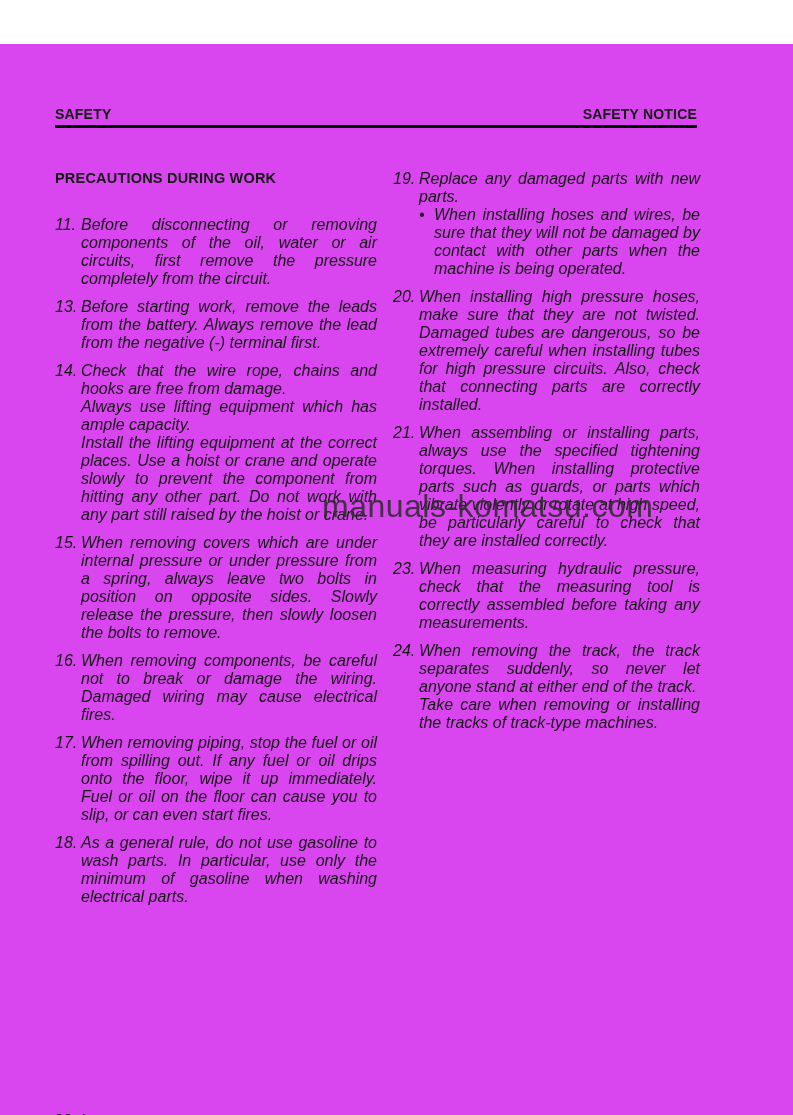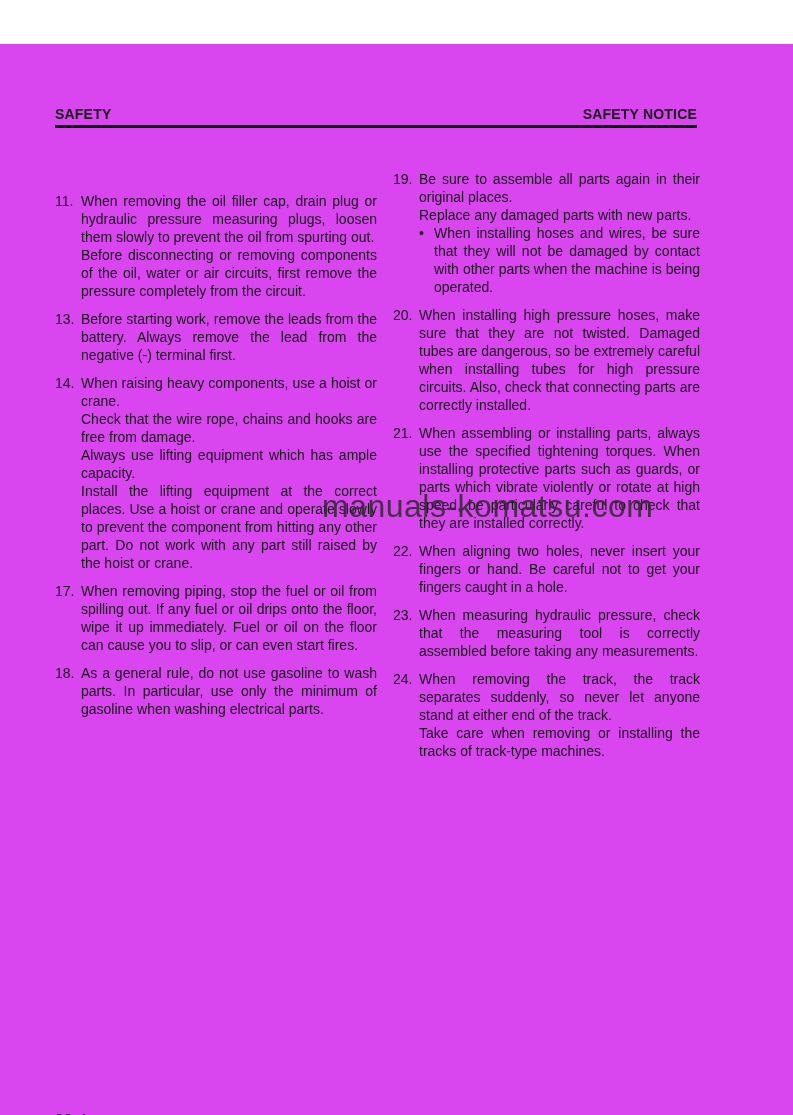--- a/index.html
+++ b/index.html
@@ -36,24 +36,25 @@
     position: absolute;
     left: 55px;
     top: 126px;
     margin: 0;
     font-size: 14.5px;
     font-weight: bold;
     letter-spacing: 0.2px;
   }
   .col {
     position: absolute;
-    font-size: 14px;
+    font-size: 16px;
     line-height: 18px;
-  }
-  .col-left  { left: 55px;  top: 148px; width: 322px; }
+    font-style: italic;
+  }
+  .col-left  { left: 55px;  top: 172px; width: 322px; }
   .col-right { left: 393px; top: 126px; width: 307px; }
   .list-item {
     display: flex;
     margin-bottom: 10px;
   }
   .num {
     flex: none;
     width: 26px;
   }
   .item-body { flex: 1; min-width: 0; }
@@ -99,88 +100,92 @@
 
 <div class="page">
 
   <div class="header">
     <span>SAFETY</span>
     <span>SAFETY NOTICE</span>
   </div>
 
   <div class="rule"></div>
 
+  <h1 class="title">PRECAUTIONS DURING WORK</h1>
 
   <div class="col col-left" id="col-left">
       <div class="list-item">
         <span class="num">11.</span>
         <div class="item-body">
-          <p>When removing the oil filler cap, drain plug or hydraulic pressure measuring plugs, loosen them slowly to prevent the oil from spurting out.</p>
           <p>Before disconnecting or removing components of the oil, water or air circuits, first remove the pressure completely from the circuit.</p>
         </div>
       </div>
       <div class="list-item">
         <span class="num">13.</span>
         <div class="item-body">
           <p>Before starting work, remove the leads from the battery. Always remove the lead from the negative (-) terminal first.</p>
         </div>
       </div>
       <div class="list-item">
         <span class="num">14.</span>
         <div class="item-body">
-          <p>When raising heavy components, use a hoist or crane.</p>
           <p>Check that the wire rope, chains and hooks are free from damage.</p>
           <p>Always use lifting equipment which has ample capacity.</p>
           <p>Install the lifting equipment at the correct places. Use a hoist or crane and operate slowly to prevent the component from hitting any other part. Do not work with any part still raised by the hoist or crane.</p>
         </div>
       </div>
       <div class="list-item">
+        <span class="num">15.</span>
+        <div class="item-body">
+          <p>When removing covers which are under internal pressure or under pressure from a spring, always leave two bolts in position on opposite sides. Slowly release the pressure, then slowly loosen the bolts to remove.</p>
+        </div>
+      </div>
+      <div class="list-item">
+        <span class="num">16.</span>
+        <div class="item-body">
+          <p>When removing components, be careful not to break or damage the wiring. Damaged wiring may cause electrical fires.</p>
+        </div>
+      </div>
+      <div class="list-item">
         <span class="num">17.</span>
         <div class="item-body">
           <p>When removing piping, stop the fuel or oil from spilling out. If any fuel or oil drips onto the floor, wipe it up immediately. Fuel or oil on the floor can cause you to slip, or can even start fires.</p>
         </div>
       </div>
       <div class="list-item">
         <span class="num">18.</span>
         <div class="item-body">
           <p>As a general rule, do not use gasoline to wash parts. In particular, use only the minimum of gasoline when washing electrical parts.</p>
         </div>
       </div>
     </div>
   <div class="col col-right" id="col-right">
       <div class="list-item">
         <span class="num">19.</span>
         <div class="item-body">
-          <p>Be sure to assemble all parts again in their original places.</p>
           <p>Replace any damaged parts with new parts.</p>
           <div class="bullet">
             <span class="marker">•</span>
             <span class="btext">When installing hoses and wires, be sure that they will not be damaged by contact with other parts when the machine is being operated.</span>
           </div>
         </div>
       </div>
       <div class="list-item">
         <span class="num">20.</span>
         <div class="item-body">
           <p>When installing high pressure hoses, make sure that they are not twisted. Damaged tubes are dangerous, so be extremely careful when installing tubes for high pressure circuits. Also, check that connecting parts are correctly installed.</p>
         </div>
       </div>
       <div class="list-item">
         <span class="num">21.</span>
         <div class="item-body">
           <p>When assembling or installing parts, always use the specified tightening torques. When installing protective parts such as guards, or parts which vibrate violently or rotate at high speed, be particularly careful to check that they are installed correctly.</p>
         </div>
       </div>
       <div class="list-item">
-        <span class="num">22.</span>
-        <div class="item-body">
-          <p>When aligning two holes, never insert your fingers or hand. Be careful not to get your fingers caught in a hole.</p>
-        </div>
-      </div>
-      <div class="list-item">
         <span class="num">23.</span>
         <div class="item-body">
           <p>When measuring hydraulic pressure, check that the measuring tool is correctly assembled before taking any measurements.</p>
         </div>
       </div>
       <div class="list-item">
         <span class="num">24.</span>
         <div class="item-body">
           <p>When removing the track, the track separates suddenly, so never let anyone stand at either end of the track.</p>
           <p>Take care when removing or installing the tracks of track-type machines.</p>

